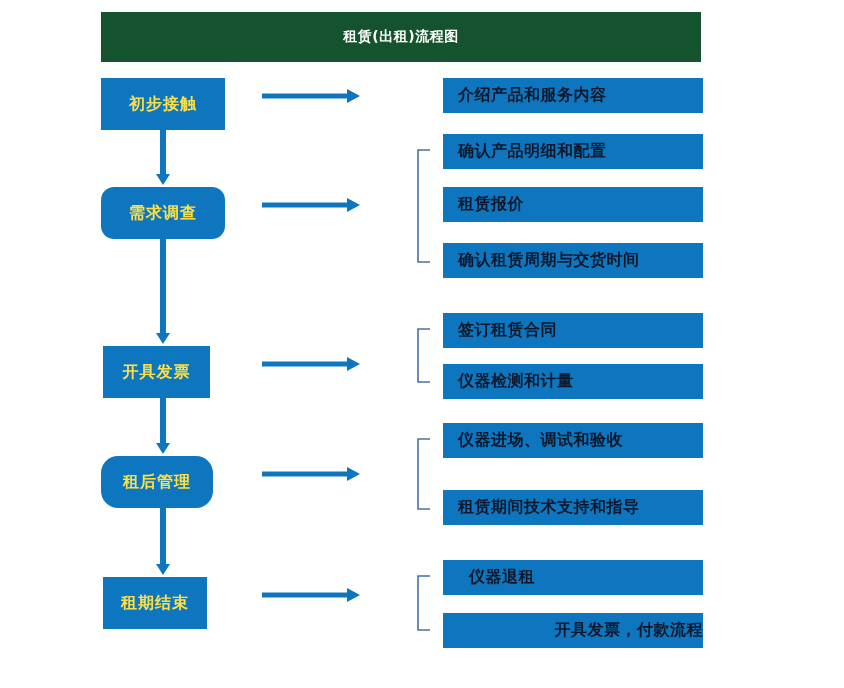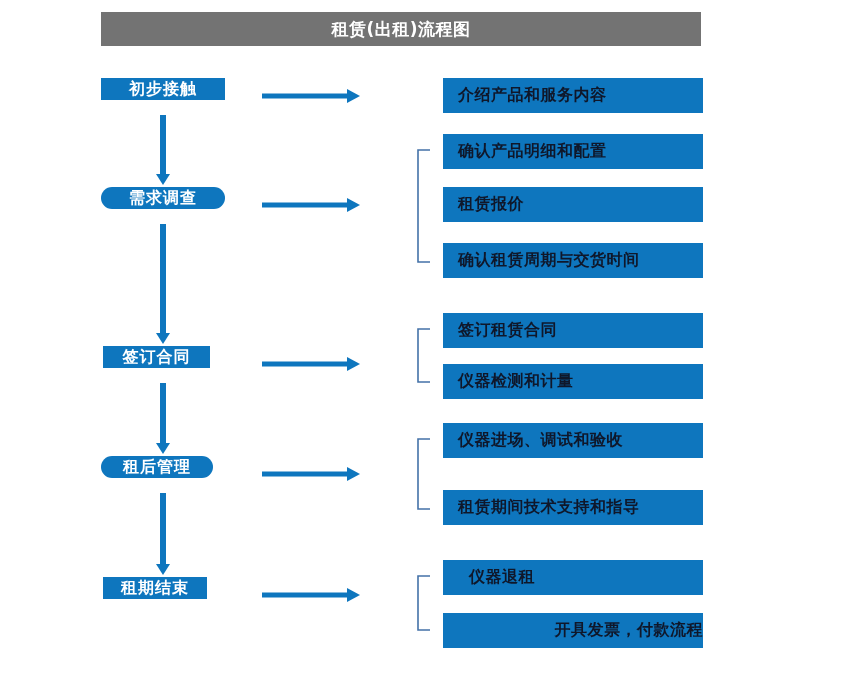--- a/index.html
+++ b/index.html
@@ -19,37 +19,37 @@
     height: 688px;
     background: #ffffff;
   }
 
   
   .title-bar {
     position: absolute;
     left: 101px;
     top: 12px;
     width: 600px;
-    height: 34px;
-    background: #737373;
+    height: 50px;
+    background: #14532d;
     color: #ffffff;
-    font-size: 17px;
+    font-size: 14px;
     font-weight: bold;
     display: flex;
     align-items: center;
     justify-content: center;
     letter-spacing: 0.5px;
   }
 
   
   .stage-box {
     position: absolute;
-    height: 22px;
+    height: 52px;
     background: #0E76BE;
-    color: #ffffff;
+    color: #fde047;
     font-size: 16px;
     font-weight: bold;
     display: flex;
     align-items: center;
     justify-content: center;
     letter-spacing: 1px;
   }
 
   
   .detail-box {
@@ -91,21 +91,21 @@
   <div class="title-bar">租赁(出租)流程图</div>
 
   <div id="stage-layer">
       <div class="stage-box" style="left: 101px; top: 78px; width: 124px; background: rgb(14, 118, 190);">
         <span>初步接触</span>
       </div>
       <div class="stage-box" style="left: 101px; top: 187px; width: 124px; background: rgb(14, 118, 190); border-radius: 13px;">
         <span>需求调查</span>
       </div>
       <div class="stage-box" style="left: 103px; top: 346px; width: 107px; background: rgb(14, 118, 190);">
-        <span>签订合同</span>
+        <span>开具发票</span>
       </div>
       <div class="stage-box" style="left: 101px; top: 456px; width: 112px; background: rgb(14, 118, 190); border-radius: 17px;">
         <span>租后管理</span>
       </div>
       <div class="stage-box" style="left: 103px; top: 577px; width: 104px; background: rgb(14, 118, 190);">
         <span>租期结束</span>
       </div>
     </div>
   <div id="arrow-layer">
       <svg width="98" height="22" viewBox="0 0 98 22" class="h-arrow" style="left: 262px; top: 85px;">

